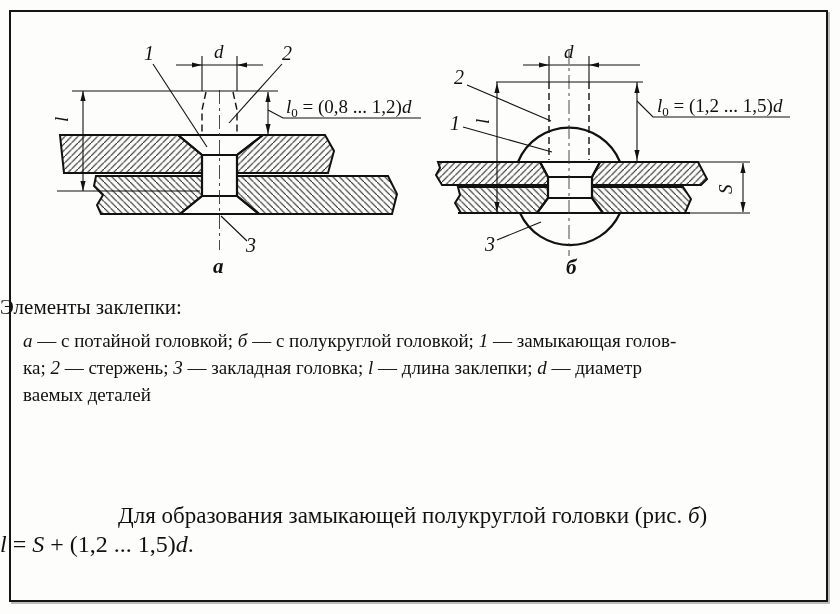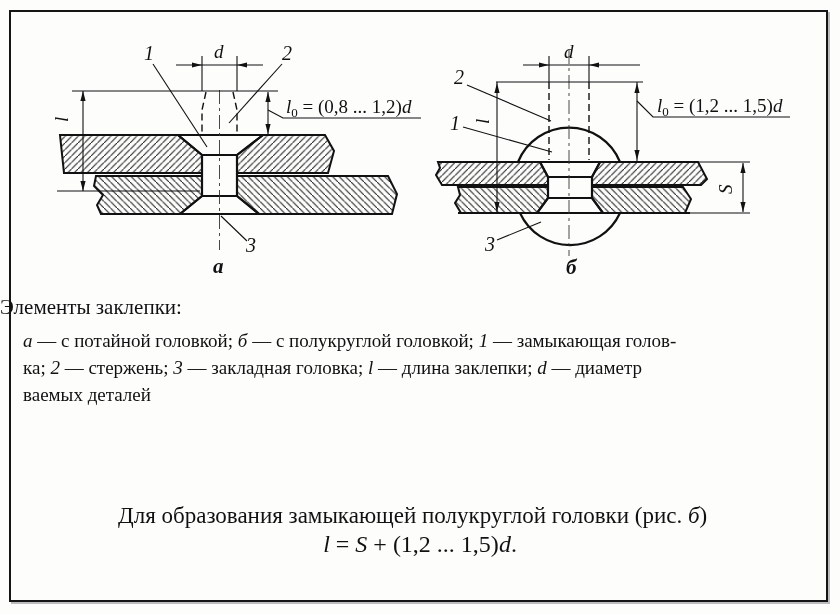--- a/index.html
+++ b/index.html
@@ -8,21 +8,21 @@
   .frame{position:absolute;left:9px;top:10px;right:12px;bottom:12px;
          border:2.5px solid #151515;box-shadow:2px 2px 0 rgba(0,0,0,.25);}
   .fig{position:absolute;left:0;top:0;}
   .cap-title{position:absolute;top:295px;left:0;width:840px;text-align:left;
              font-size:21px;}
   .cap-lines{position:absolute;top:327px;left:0;width:700px;text-align:left;
              font-size:19px;line-height:27px;margin-left:23px;}
   .defs{position:absolute;top:440px;left:58px;width:730px;
         font-size:23.5px;line-height:31px;}
   .statement{position:absolute;top:503px;left:118px;width:700px;font-size:23px;}
-  .formula{position:absolute;top:531px;left:0;width:840px;text-align:center;font-size:24px;}
+  .formula{position:absolute;top:531px;left:0;width:840px;font-size:24px;}
   i{font-style:italic;}
   sub{font-size:68%;}
   
   text{fill:#111;}
   .lbl{font:italic 20px "Liberation Serif",serif;}
   .dim{font:italic 19px "Liberation Serif",serif;}
   .fml{font:italic 19px "Liberation Serif",serif;}
   .fml .t-n{font-style:normal;}
   .cap{font:italic 600 21px "Liberation Serif",serif;}
 </style>

